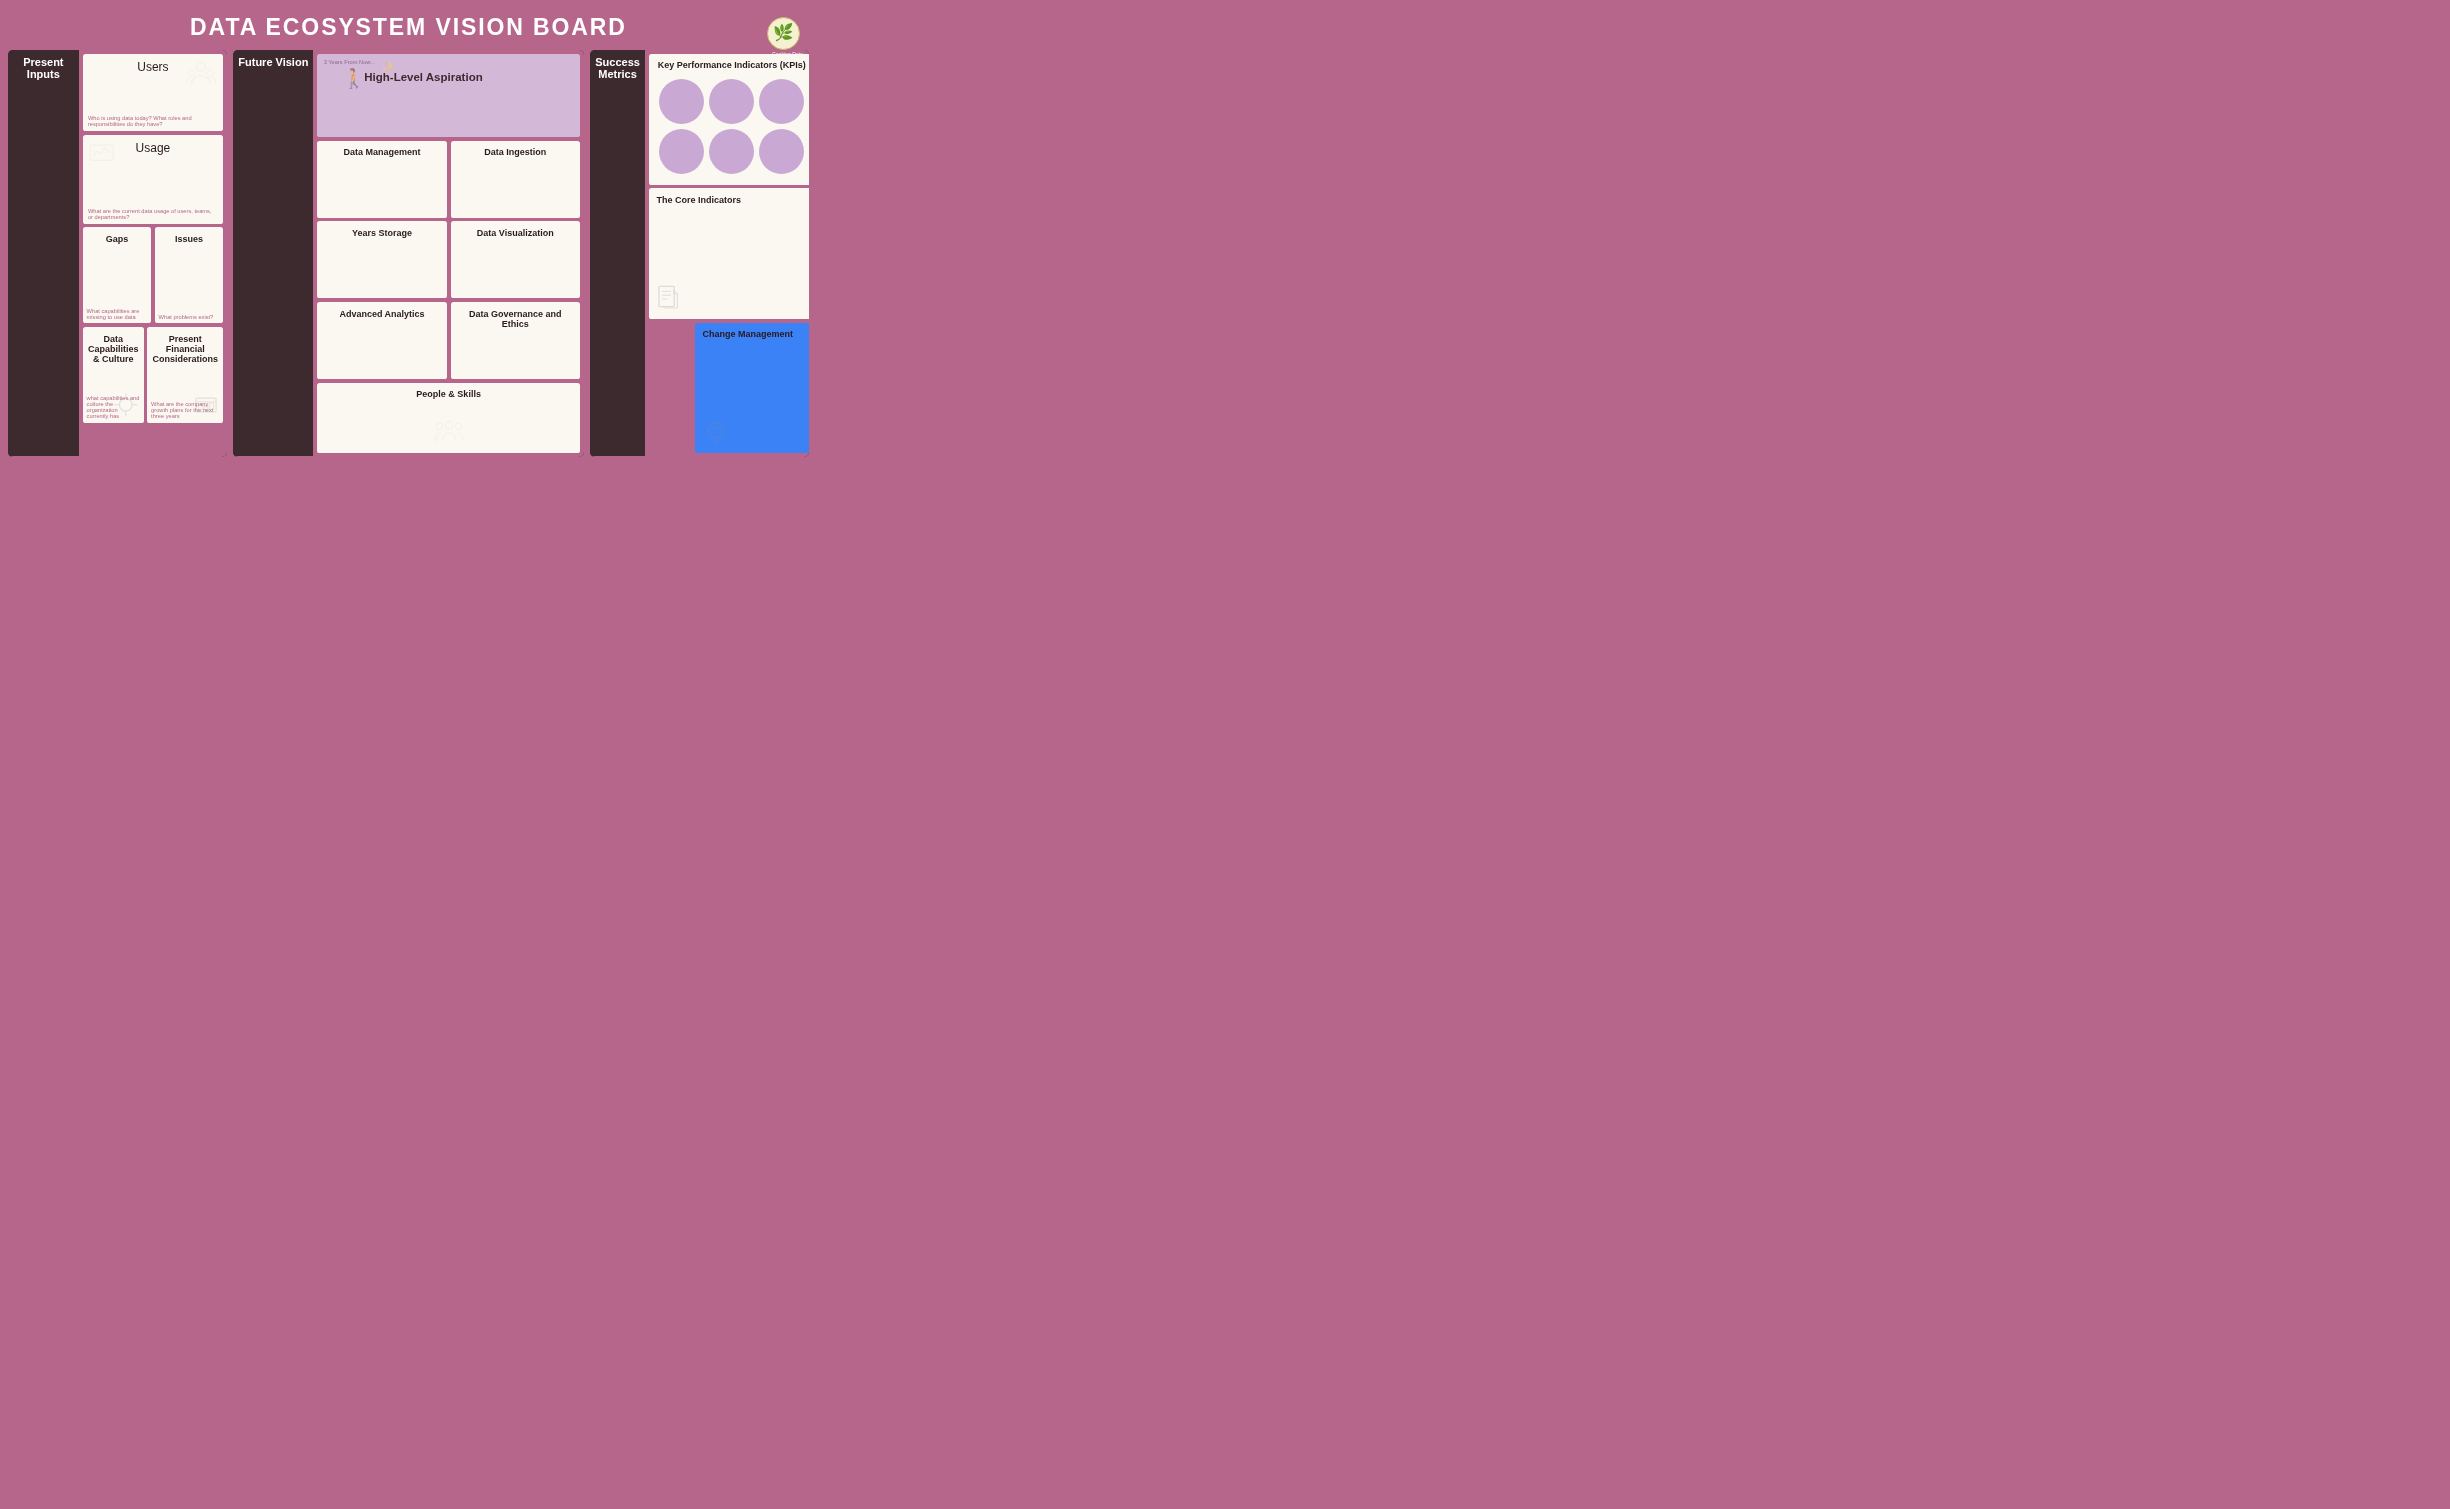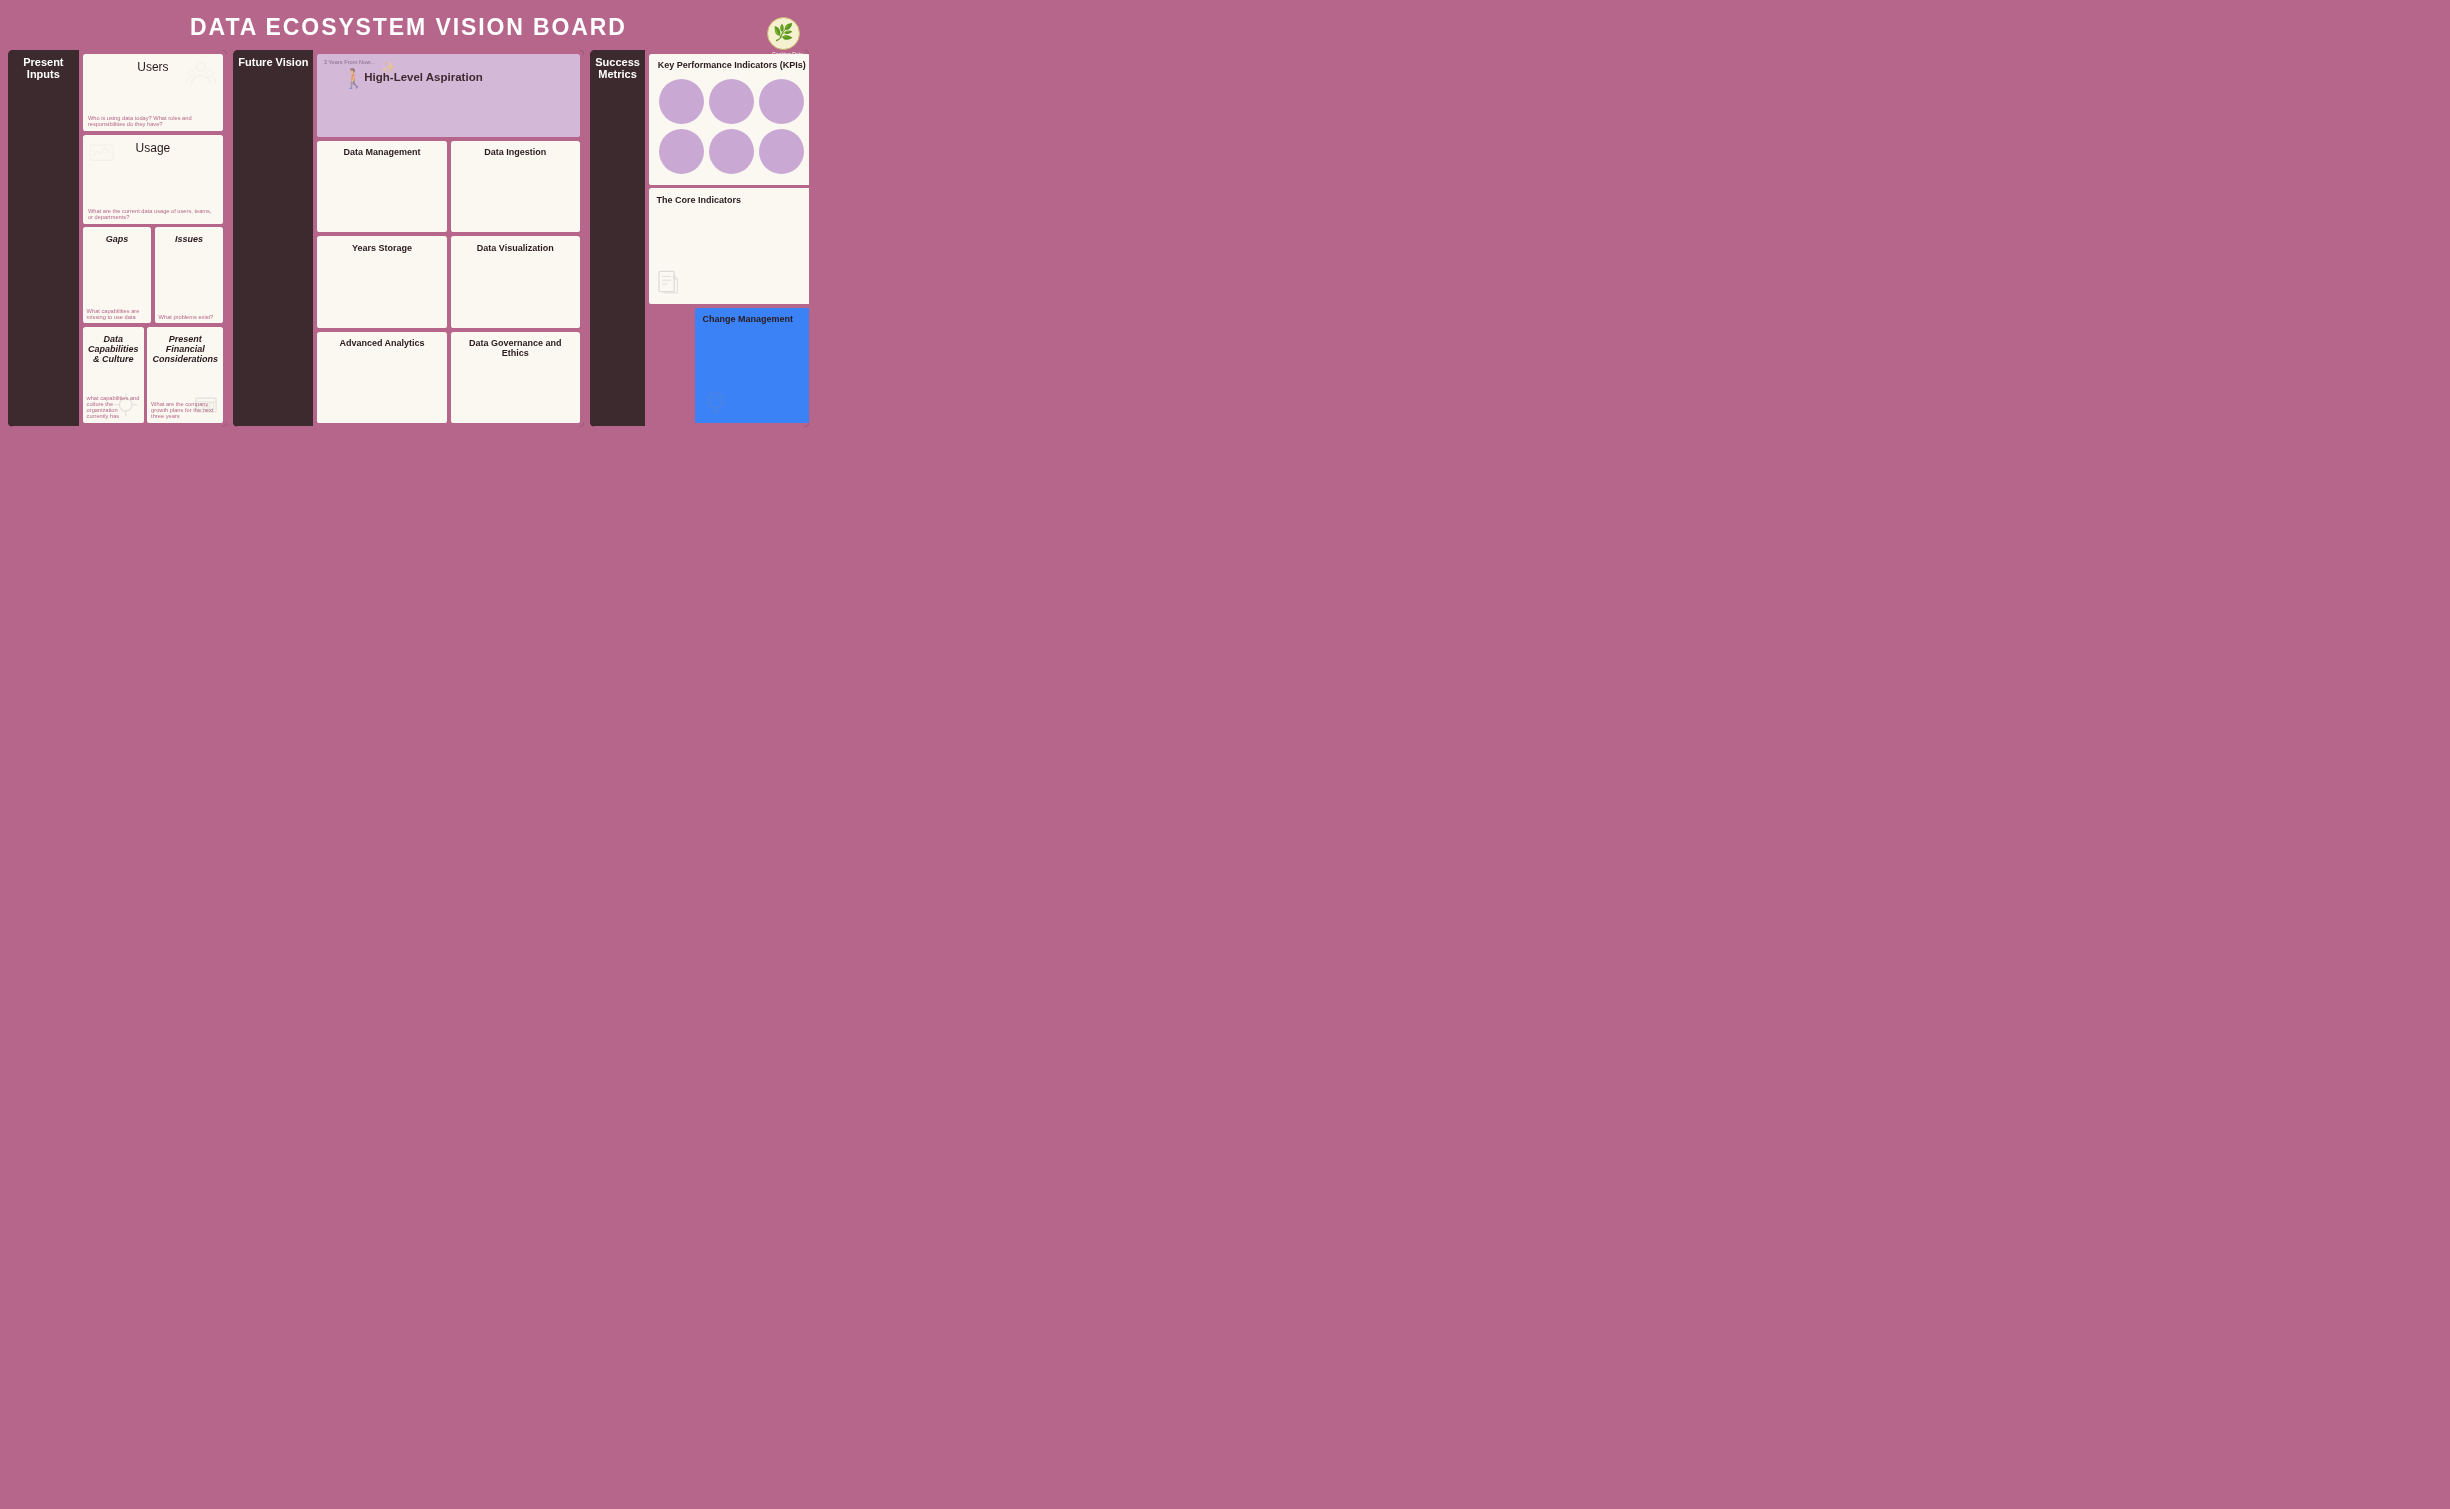--- a/index.html
+++ b/index.html
@@ -104,21 +104,20 @@
       padding: 6.4px 5.1px 18px 5.1px;
       position: relative;
       min-height: 96px;
     }
     .split-card-title {
       font-weight: 700;
       font-size: 9px;
       text-align: center;
       color: #2a1a1e;
       margin-bottom: 3.8px;
-      font-style: italic;
     }
     .split-card-subtitle {
       font-size: 5.7px;
       color: #b5668a;
       position: absolute;
       bottom: 3.8px;
       left: 3.8px;
       right: 3.8px;
     }
 
@@ -395,20 +394,36 @@
             <div class="fv-card-title">Data Visualization</div>
           </div>
           <div class="fv-card">
             <div class="fv-card-title">Advanced Analytics</div>
           </div>
           <div class="fv-card">
             <div class="fv-card-title">Data Governance and Ethics</div>
           </div>
         </div>
 
+        <div class="fv-full-card">
+          <div class="fv-full-card-title">People &amp; Skills</div>
+          <div class="fv-full-icon">
+            <svg width="32" height="23" viewBox="0 0 50 36" fill="none" xmlns="http://www.w3.org/2000/svg" opacity="0.3">
+              <circle cx="10" cy="10" r="5" stroke="#888" stroke-width="1.5" fill="none"></circle>
+              <path d="M2 32c0-6 3-10 8-10" stroke="#888" stroke-width="1.5" fill="none"></path>
+              <circle cx="25" cy="8" r="6" stroke="#888" stroke-width="1.5" fill="none"></circle>
+              <path d="M15 32c0-7 4-12 10-12s10 5 10 12" stroke="#888" stroke-width="1.5" fill="none"></path>
+              <circle cx="40" cy="10" r="5" stroke="#888" stroke-width="1.5" fill="none"></circle>
+              <path d="M48 32c0-6-3-10-8-10" stroke="#888" stroke-width="1.5" fill="none"></path>
+
+              <circle cx="5" cy="28" r="3" stroke="#888" stroke-width="1.2" fill="none"></circle>
+              <line x1="5" y1="31" x2="5" y2="34" stroke="#888" stroke-width="1.2"></line>
+            </svg>
+          </div>
+        </div>
 
       </div>
     </div>
 
     <div class="column">
       <div class="column-header">Success Metrics</div>
       <div class="column-body">
 
         <div class="notch-card" style="position:relative;background:#faf8f0;border-radius:2.6px;padding:6.4px 7.7px 7.7px 7.7px;">
           <div class="sm-card-title">Key Performance Indicators (KPIs)</div>

